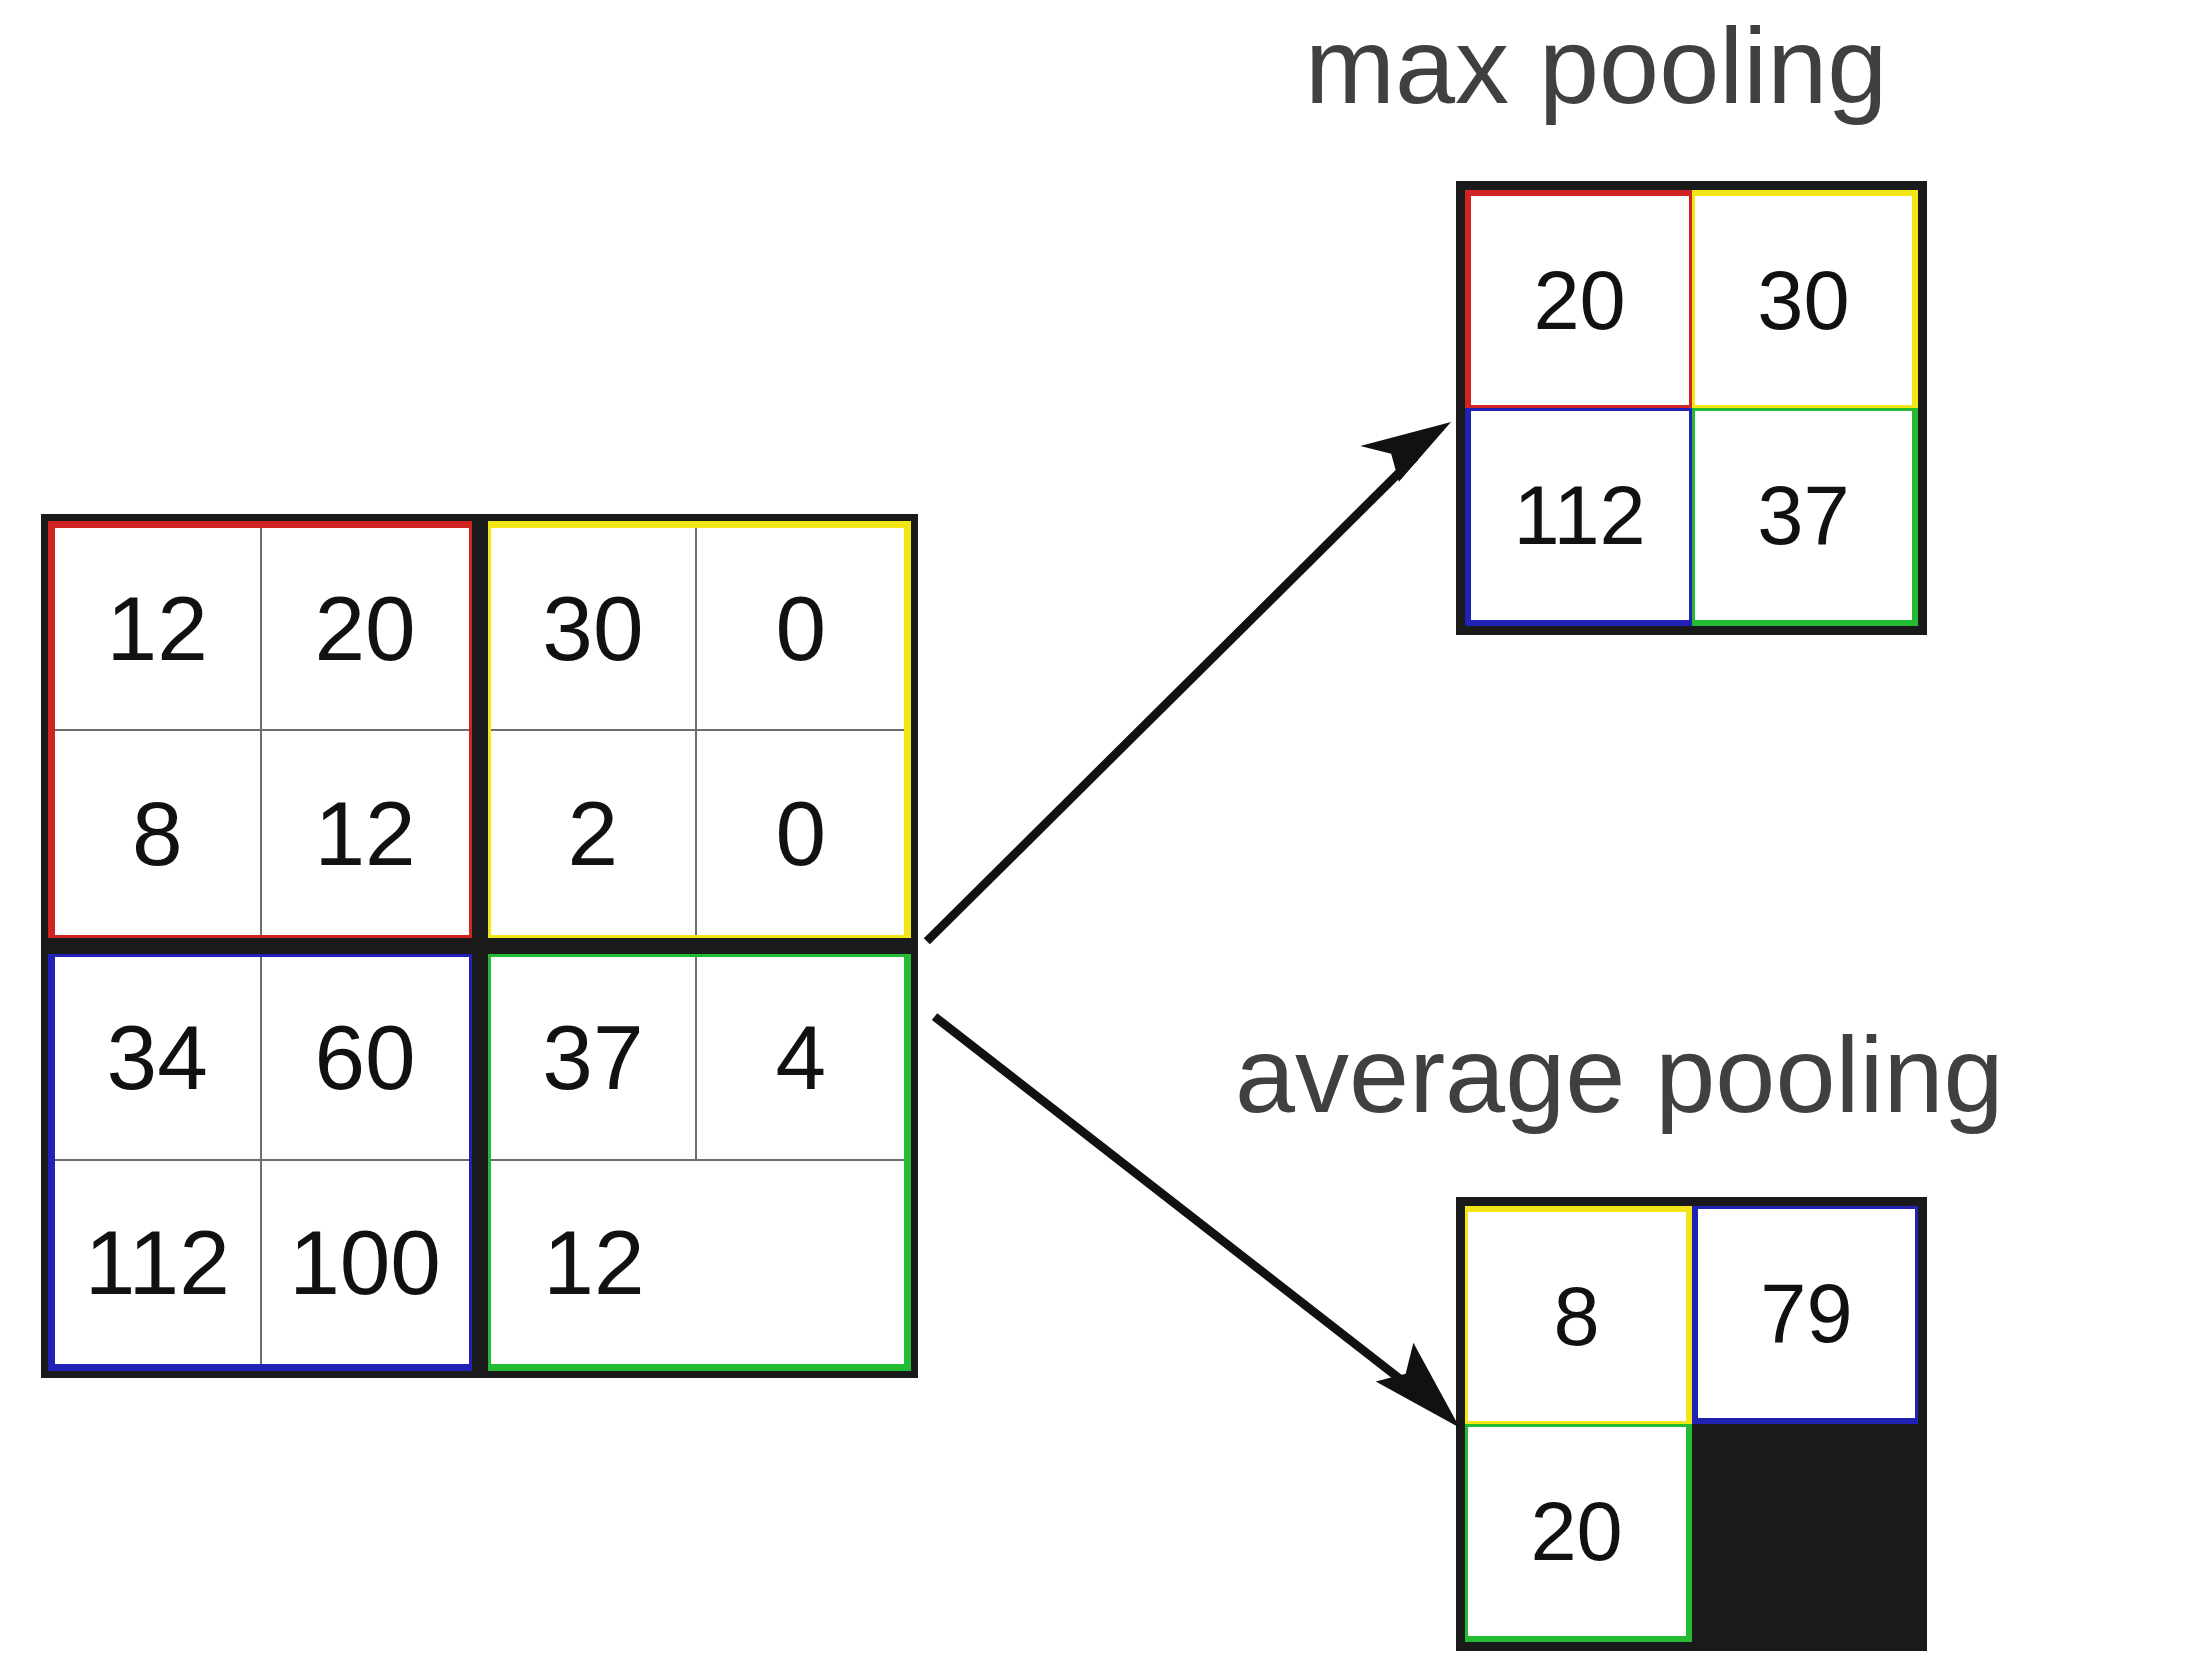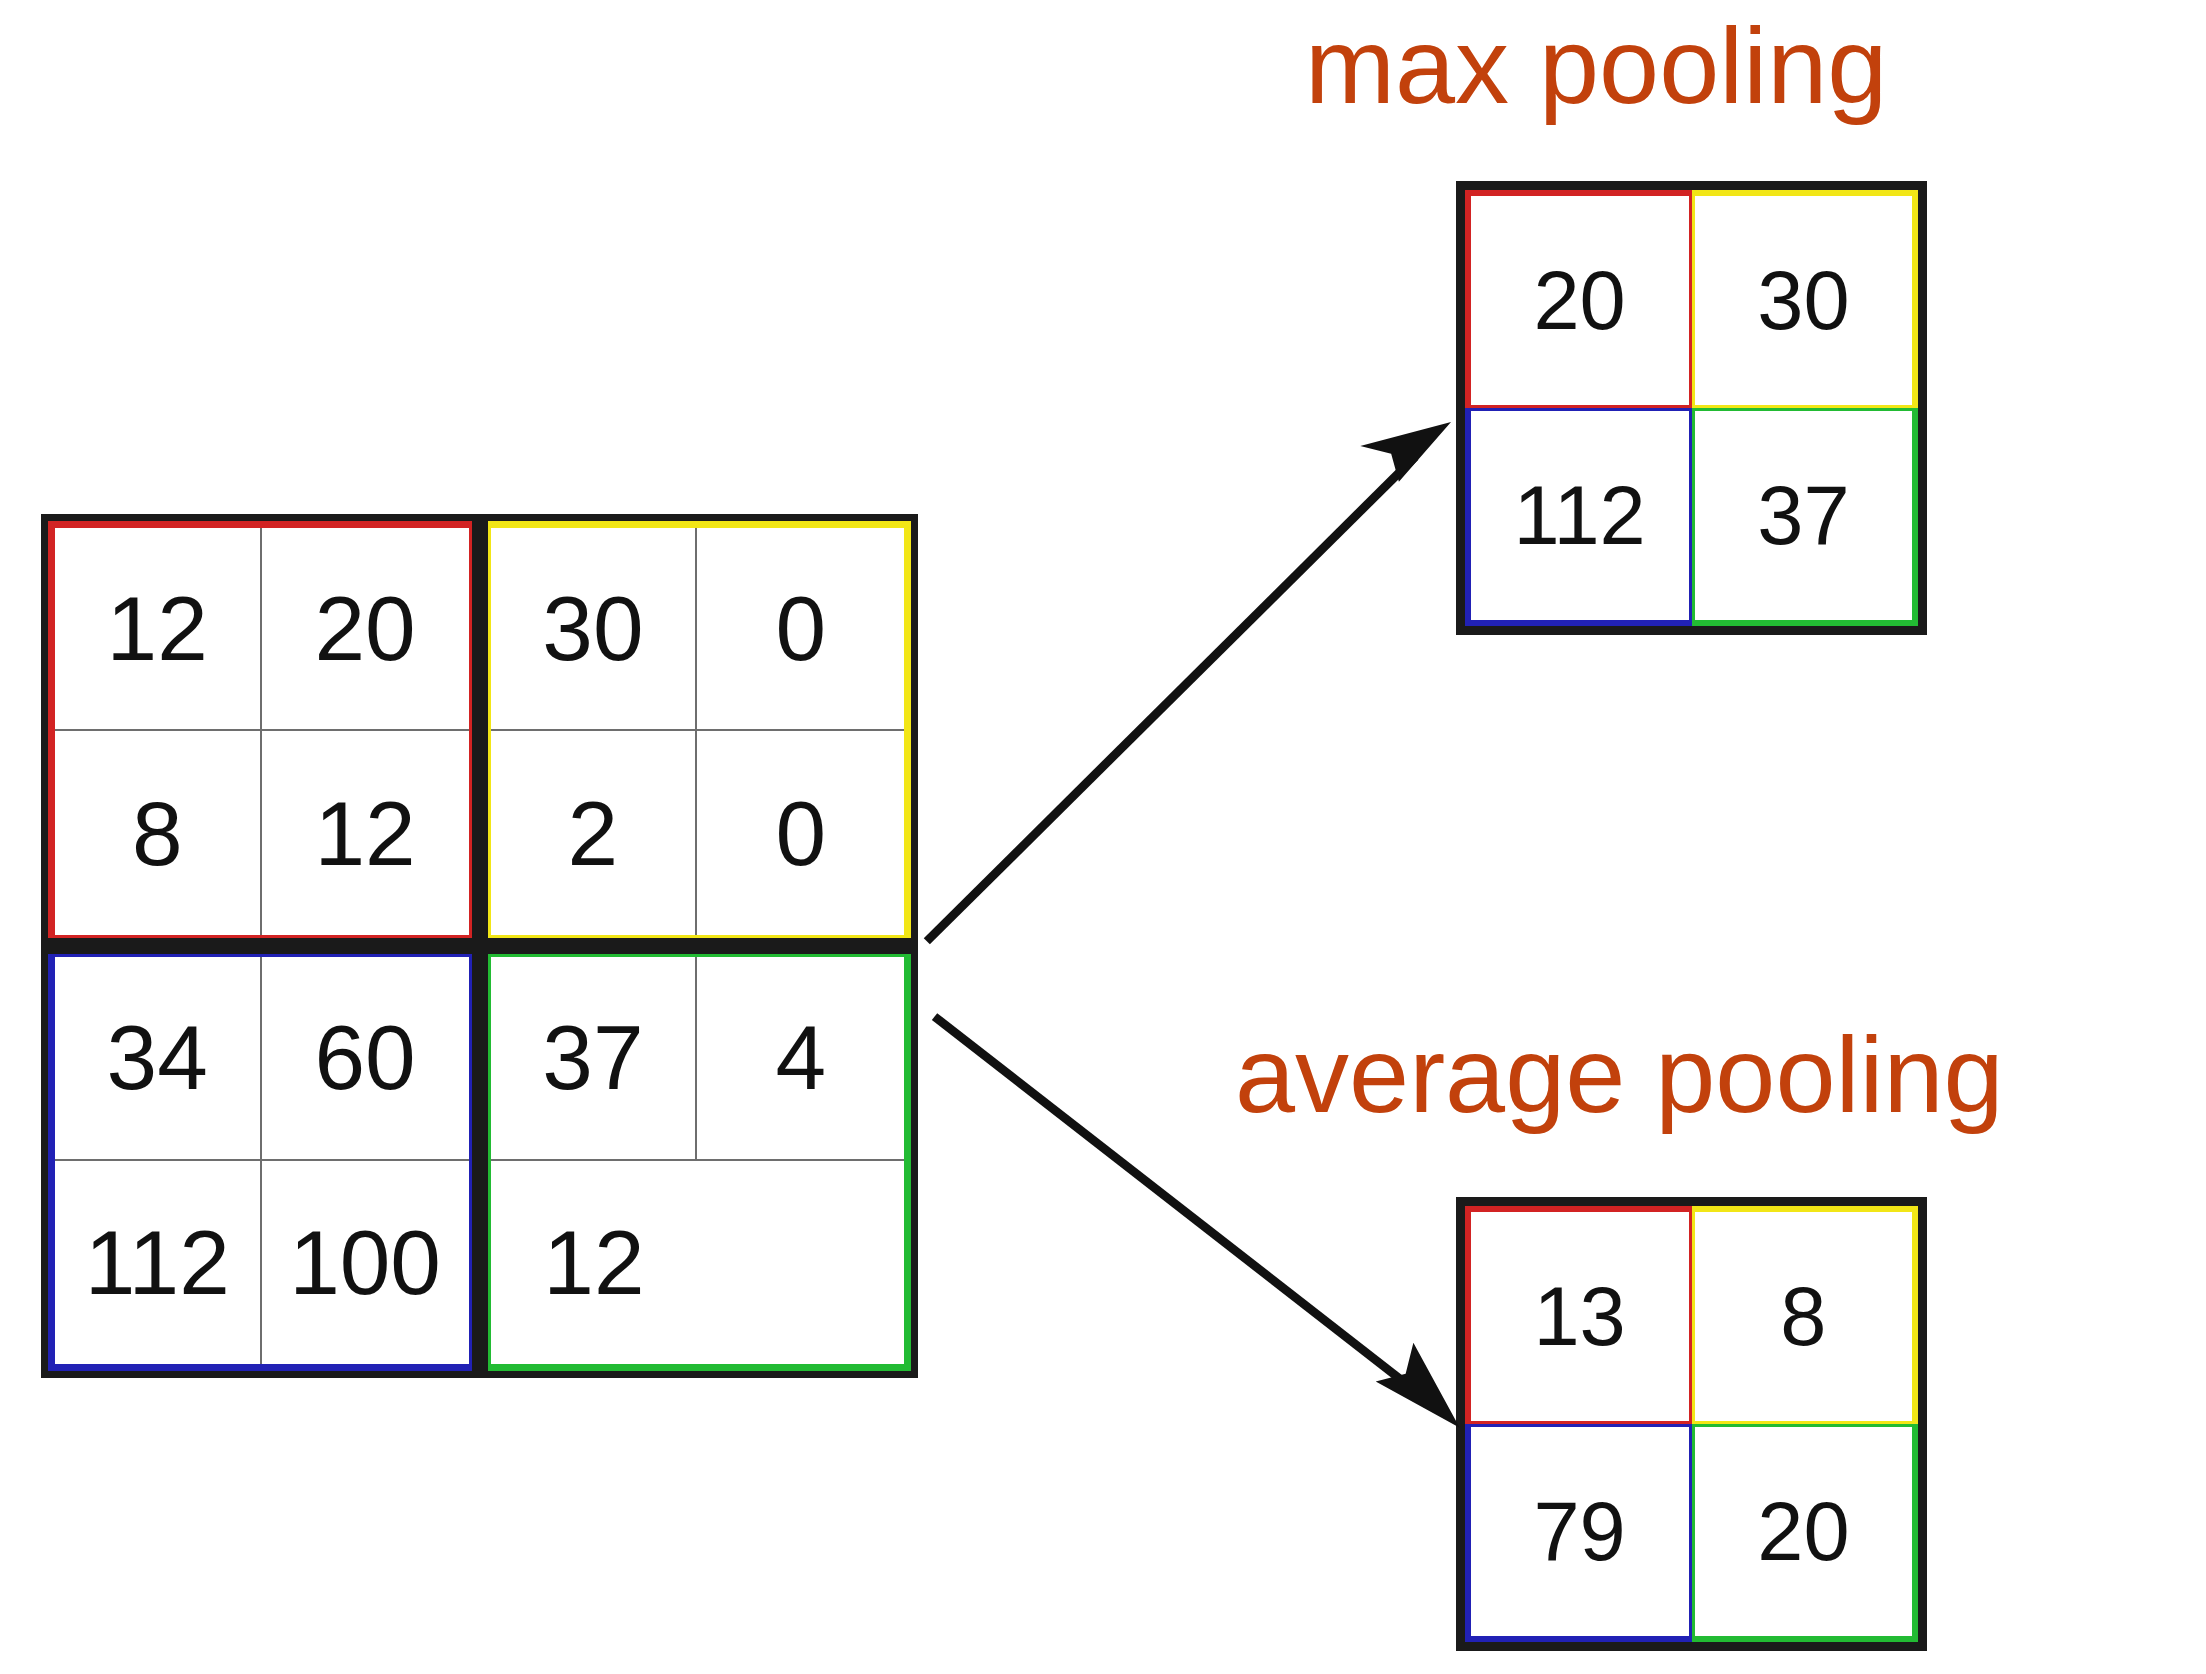--- a/index.html
+++ b/index.html
@@ -102,21 +102,21 @@
   .out-matrix .o-yellow { border-color: #f2e616; border-left-width: 3.9px;  border-bottom-width: 3.9px; }
   .out-matrix .o-blue   { border-color: #2121b5; border-right-width: 3.9px; border-top-width: 3.9px; }
   .out-matrix .o-green  { border-color: #22bb33; border-left-width: 3.9px;  border-top-width: 3.9px; }
 
   #max-matrix { left: 1456px; top: 181px; }
   #avg-matrix { left: 1456px; top: 1197px; }
 
   
   .pool-label {
     position: absolute;
-    color: #c2410c;
+    color: #404040;
     font-size: 108px;
     line-height: 1;
     white-space: nowrap;
   }
   #max-pooling-label { left: 1305px; top: 11.6px; }
   #avg-pooling-label { left: 1235px; top: 1021px; }
 
   
   #arrow-layer {
     position: absolute;
@@ -167,21 +167,20 @@
   <div class="matrix out-matrix" id="max-matrix">
     <div class="ocell o-red">20</div>
     <div class="ocell o-yellow">30</div>
     <div class="ocell o-blue">112</div>
     <div class="ocell o-green">37</div>
   </div>
 
   <div class="pool-label" id="avg-pooling-label">average pooling</div>
 
   <div class="matrix out-matrix" id="avg-matrix">
-    <div class="ocell o-red">13</div>
     <div class="ocell o-yellow">8</div>
     <div class="ocell o-blue">79</div>
     <div class="ocell o-green">20</div>
   </div>
 
   <svg id="arrow-layer" viewBox="0 0 2285 1734">
     <g>
       <line x1="960" y1="975" x2="1466" y2="473" stroke="#111111" stroke-width="9"></line>
       <polygon points="1503,437 1409,462 1441,470 1449,499" fill="#111111"></polygon>
     </g>

